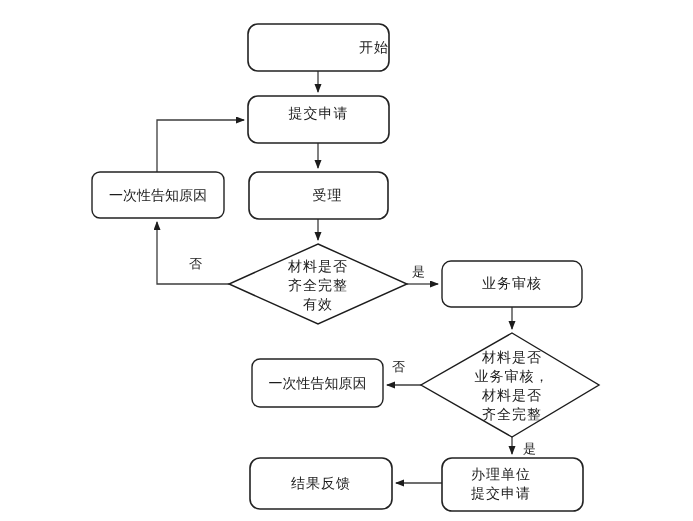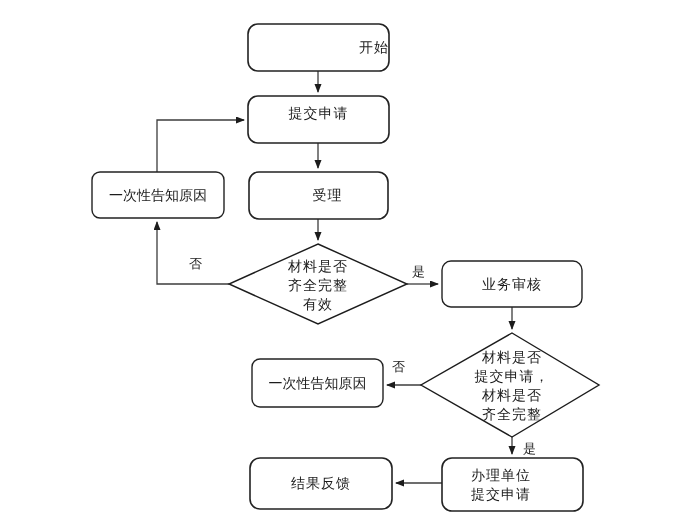--- a/index.html
+++ b/index.html
@@ -94,36 +94,36 @@
   <div class="node-label" style="left:92px; top:172px; width:132px; height:46px; letter-spacing:0;">
     <span>一次性告知原因</span>
   </div>
 
   <div class="node-label" style="left:240px; top:255px; width:156px; height:60px;">
     <span>材料是否</span>
     <span>齐全完整</span>
     <span>有效</span>
   </div>
 
-  <div class="node-label" style="left:442px; top:261px; width:140px; height:46px;">
+  <div class="node-label" style="left:442px; top:261px; width:140px; height:46px;font-family:Liberation Mono, monospace;">
     <span>业务审核</span>
   </div>
 
   <div class="node-label" style="left:432px; top:347px; width:160px; height:78px;">
     <span>材料是否</span>
-    <span>提交申请，</span>
+    <span>业务审核，</span>
     <span>材料是否</span>
     <span>齐全完整</span>
   </div>
 
   <div class="node-label" style="left:252px; top:359px; width:131px; height:48px; letter-spacing:0;">
     <span>一次性告知原因</span>
   </div>
 
-  <div class="node-label" style="left:442px; top:458px; width:118px; height:53px;">
+  <div class="node-label" style="left:442px; top:458px; width:118px; height:53px;font-family:Liberation Mono, monospace;">
     <span>办理单位</span>
     <span>提交申请</span>
   </div>
 
   <div class="node-label" style="left:250px; top:458px; width:142px; height:51px;border-radius:16px;">
     <span>结果反馈</span>
   </div>
 
   <span class="edge-label" style="left:189px; top:255px;">否</span>
   <span class="edge-label" style="left:412px; top:263px;">是</span>

